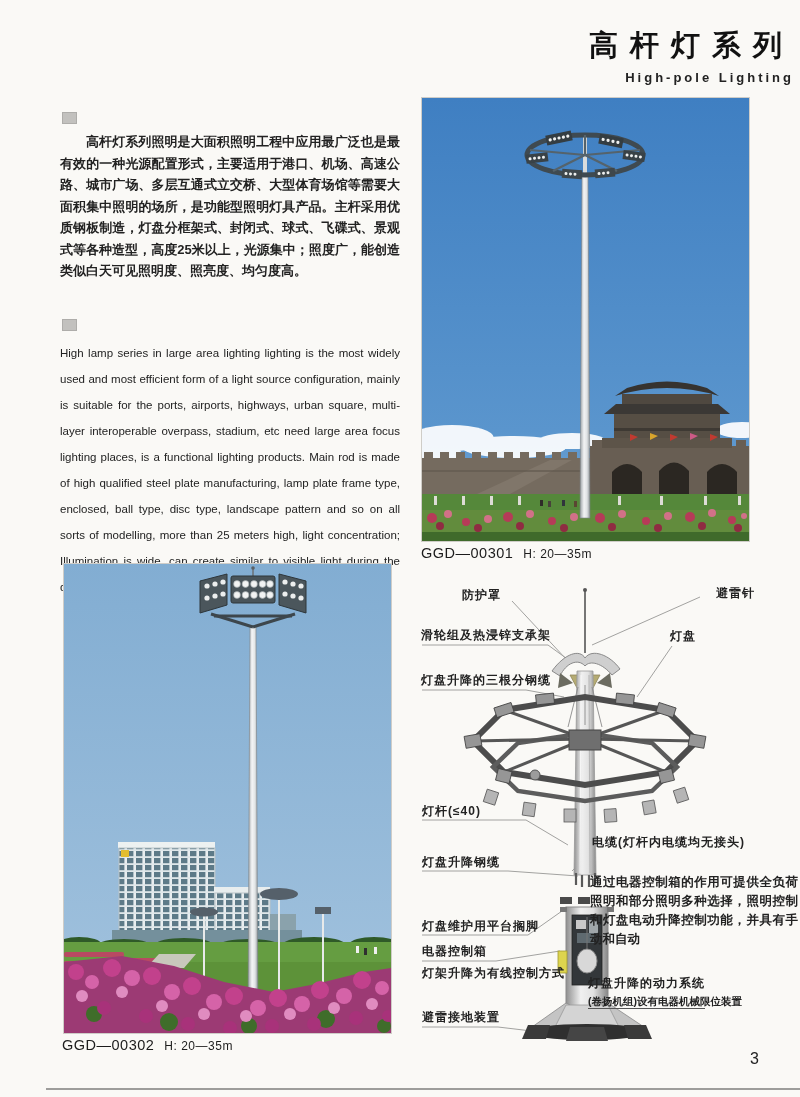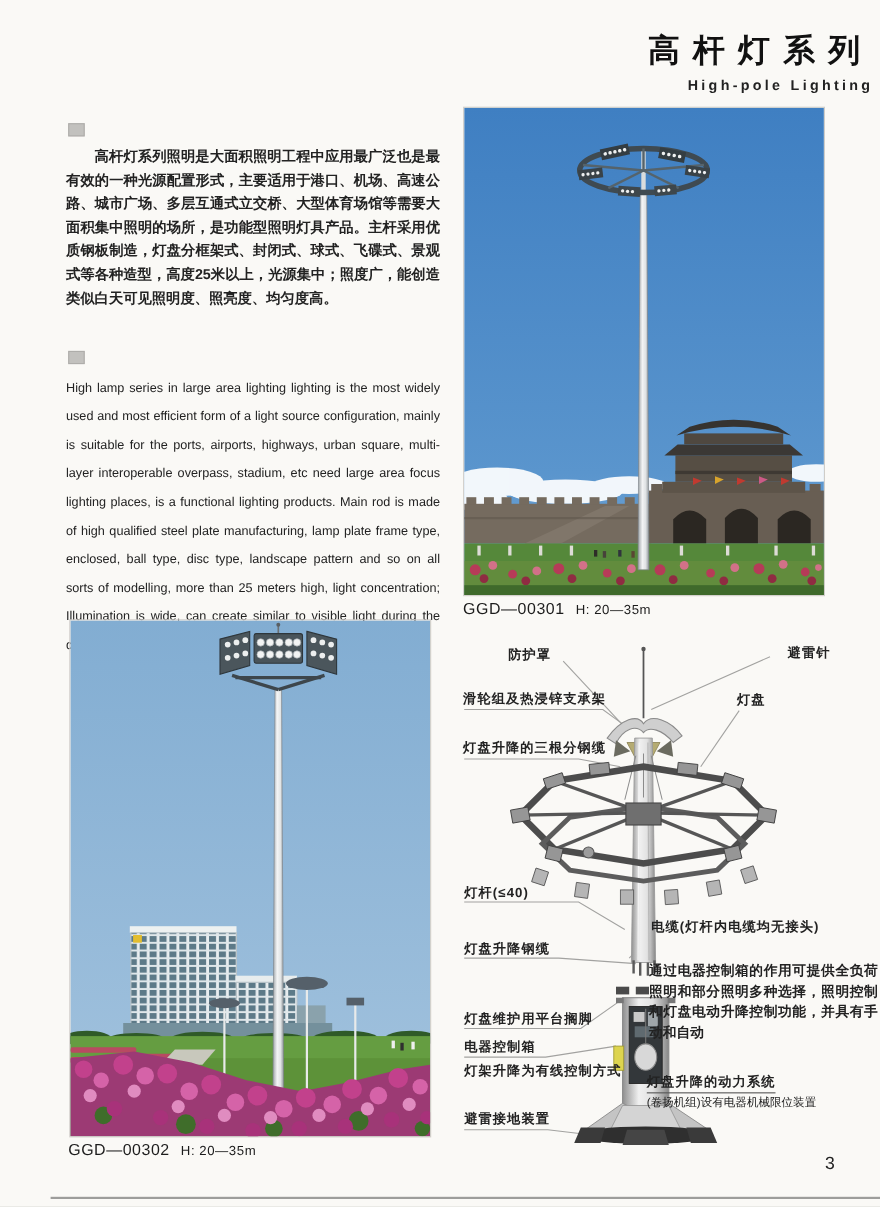--- a/index.html
+++ b/index.html
@@ -55,22 +55,22 @@
   .cap2{left:62px;top:1037px;}
   .caption .model{font-size:14.5px;text-align:center;}
   .caption .hrange{font-size:12px;margin-left:10px;}
   
   .diagram{position:absolute;left:420px;top:575px;width:380px;height:470px;}
   .diagram svg{position:absolute;left:0;top:0;}
   .dlabel{
     position:absolute;font-size:12px;font-weight:700;
     letter-spacing:1px;color:#222;white-space:nowrap;
   }
-  .dlabel.small{font-size:10.5px;font-weight:400;letter-spacing:0;}
-  .dlabel.ul{border-bottom:1.5px solid #555;padding-bottom:1px;}
+  .dlabel.small{font-size:10.5px;font-weight:700;letter-spacing:0;}
+  .dlabel.ul{border-bottom:1.5px solid #555;padding-bottom:16px;}
   .dnote{
     position:absolute;left:170px;top:298px;width:208px;
     font-size:12.5px;font-weight:700;line-height:19px;
     text-align:justify;color:#222;
   }
   
   .page-number{
     position:absolute;left:750px;top:1050px;
     font-size:16px;color:#222;
   }

